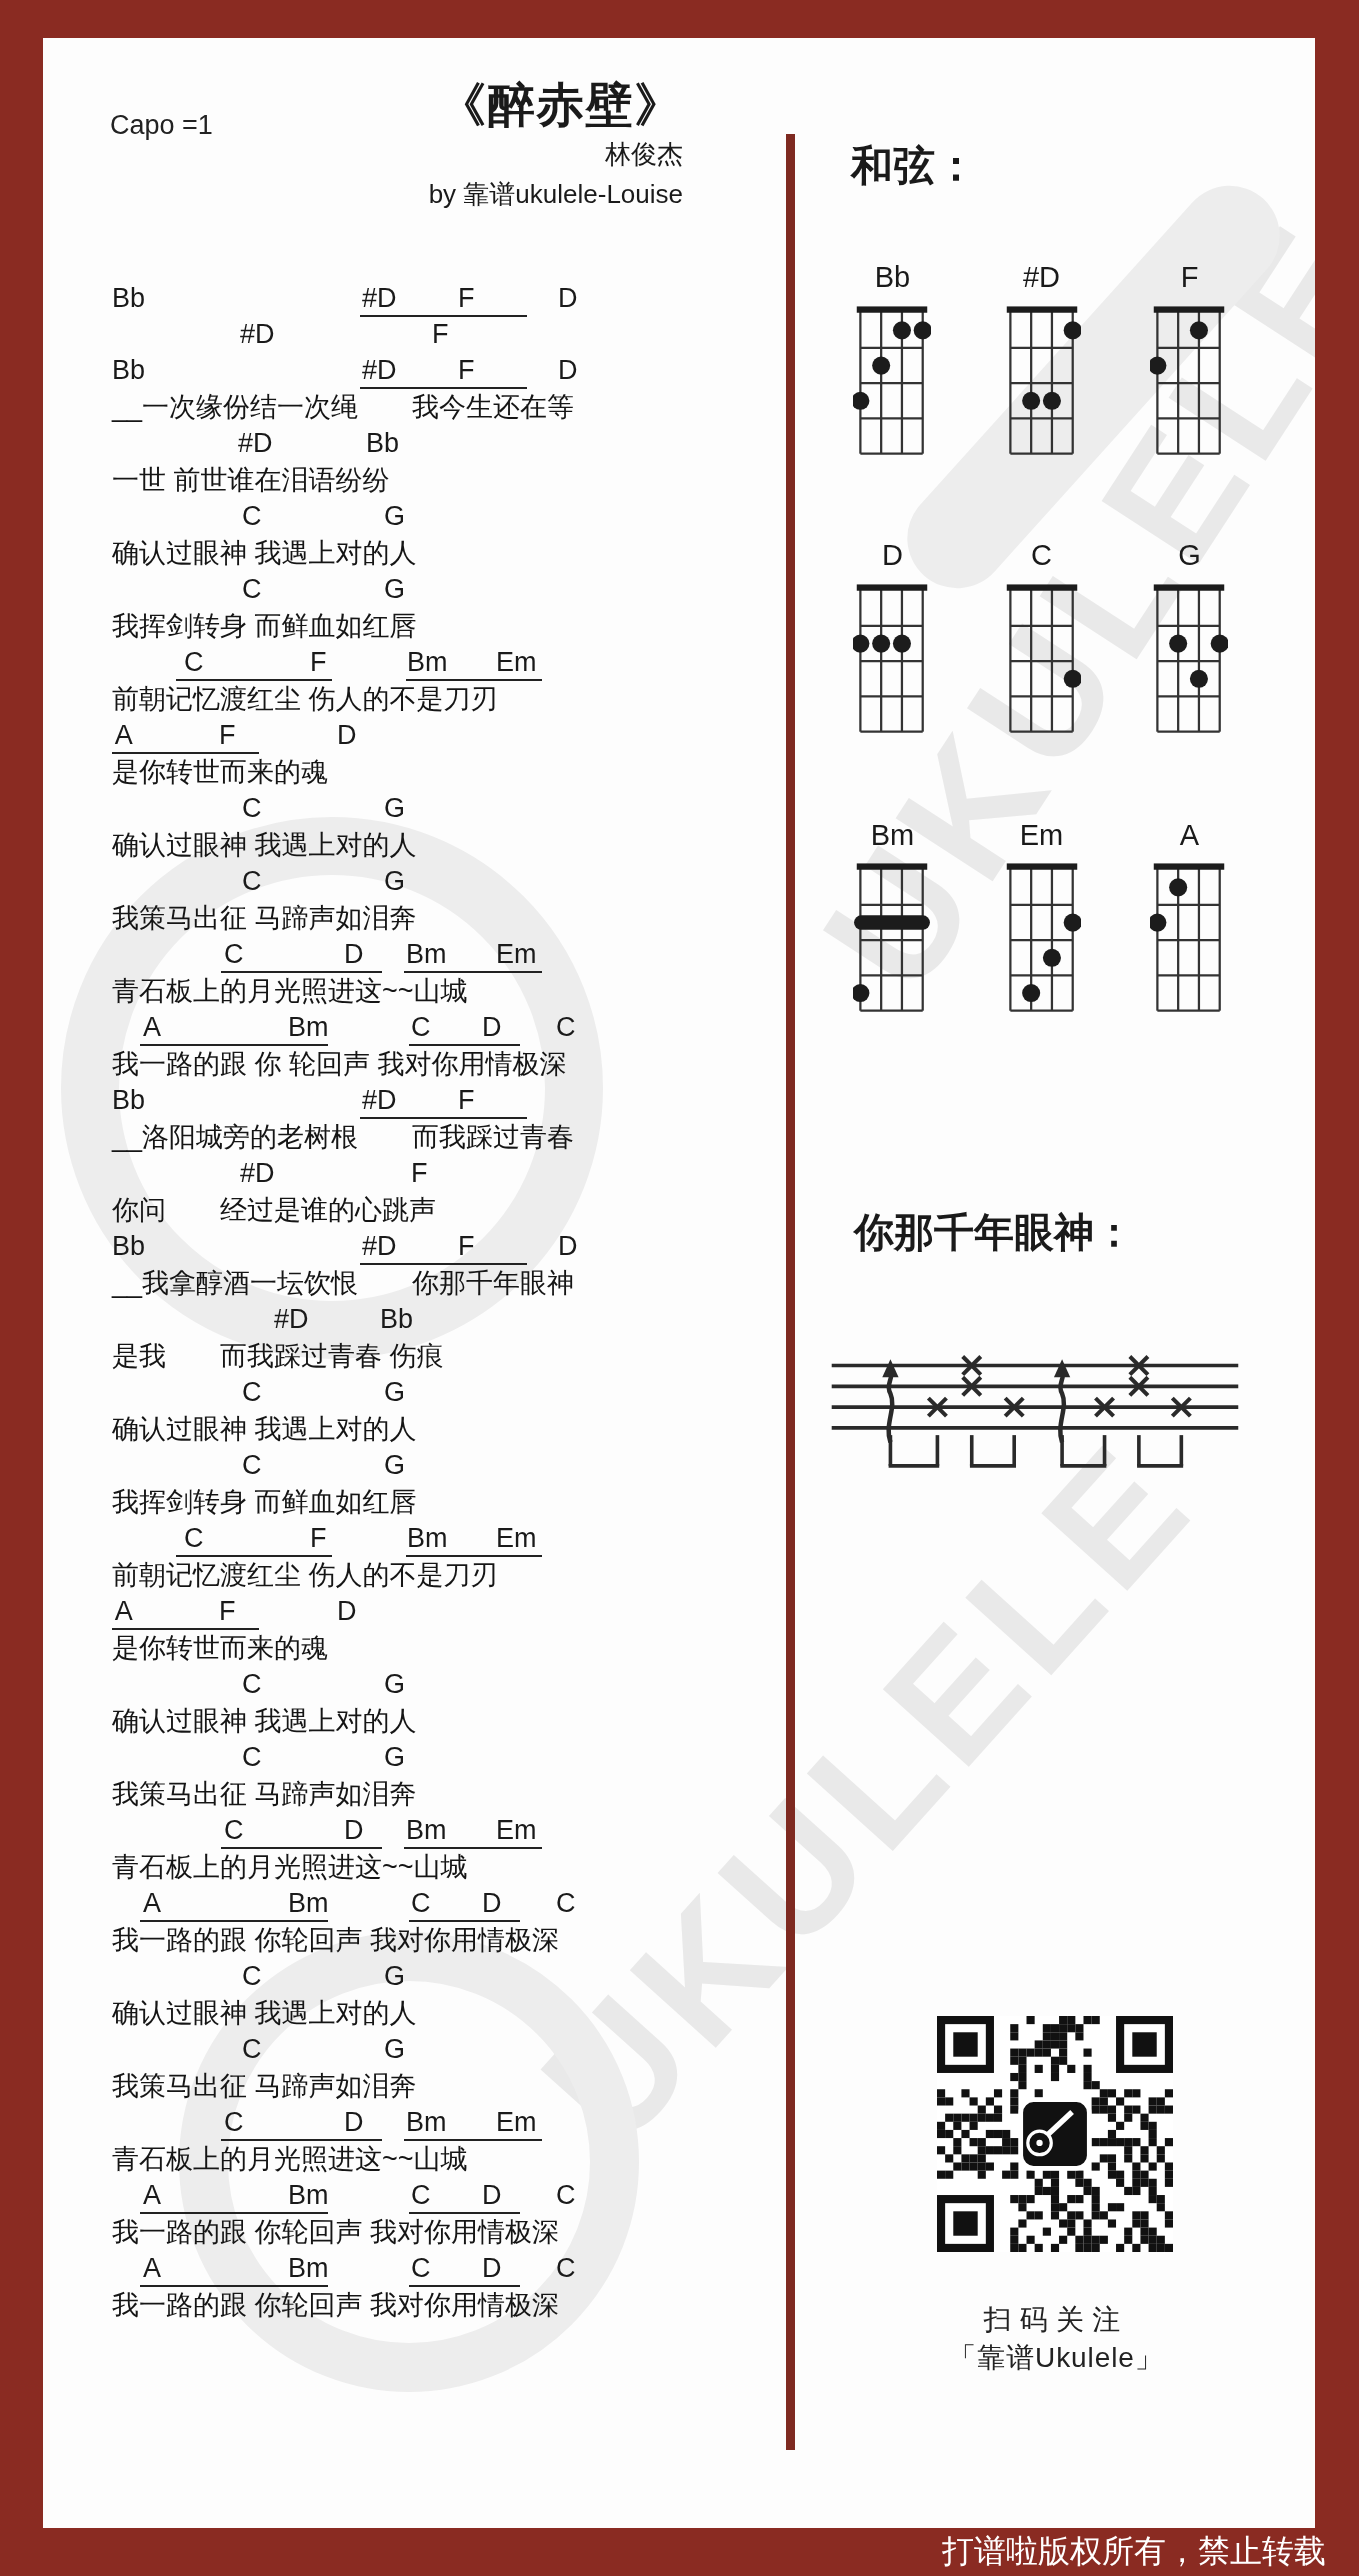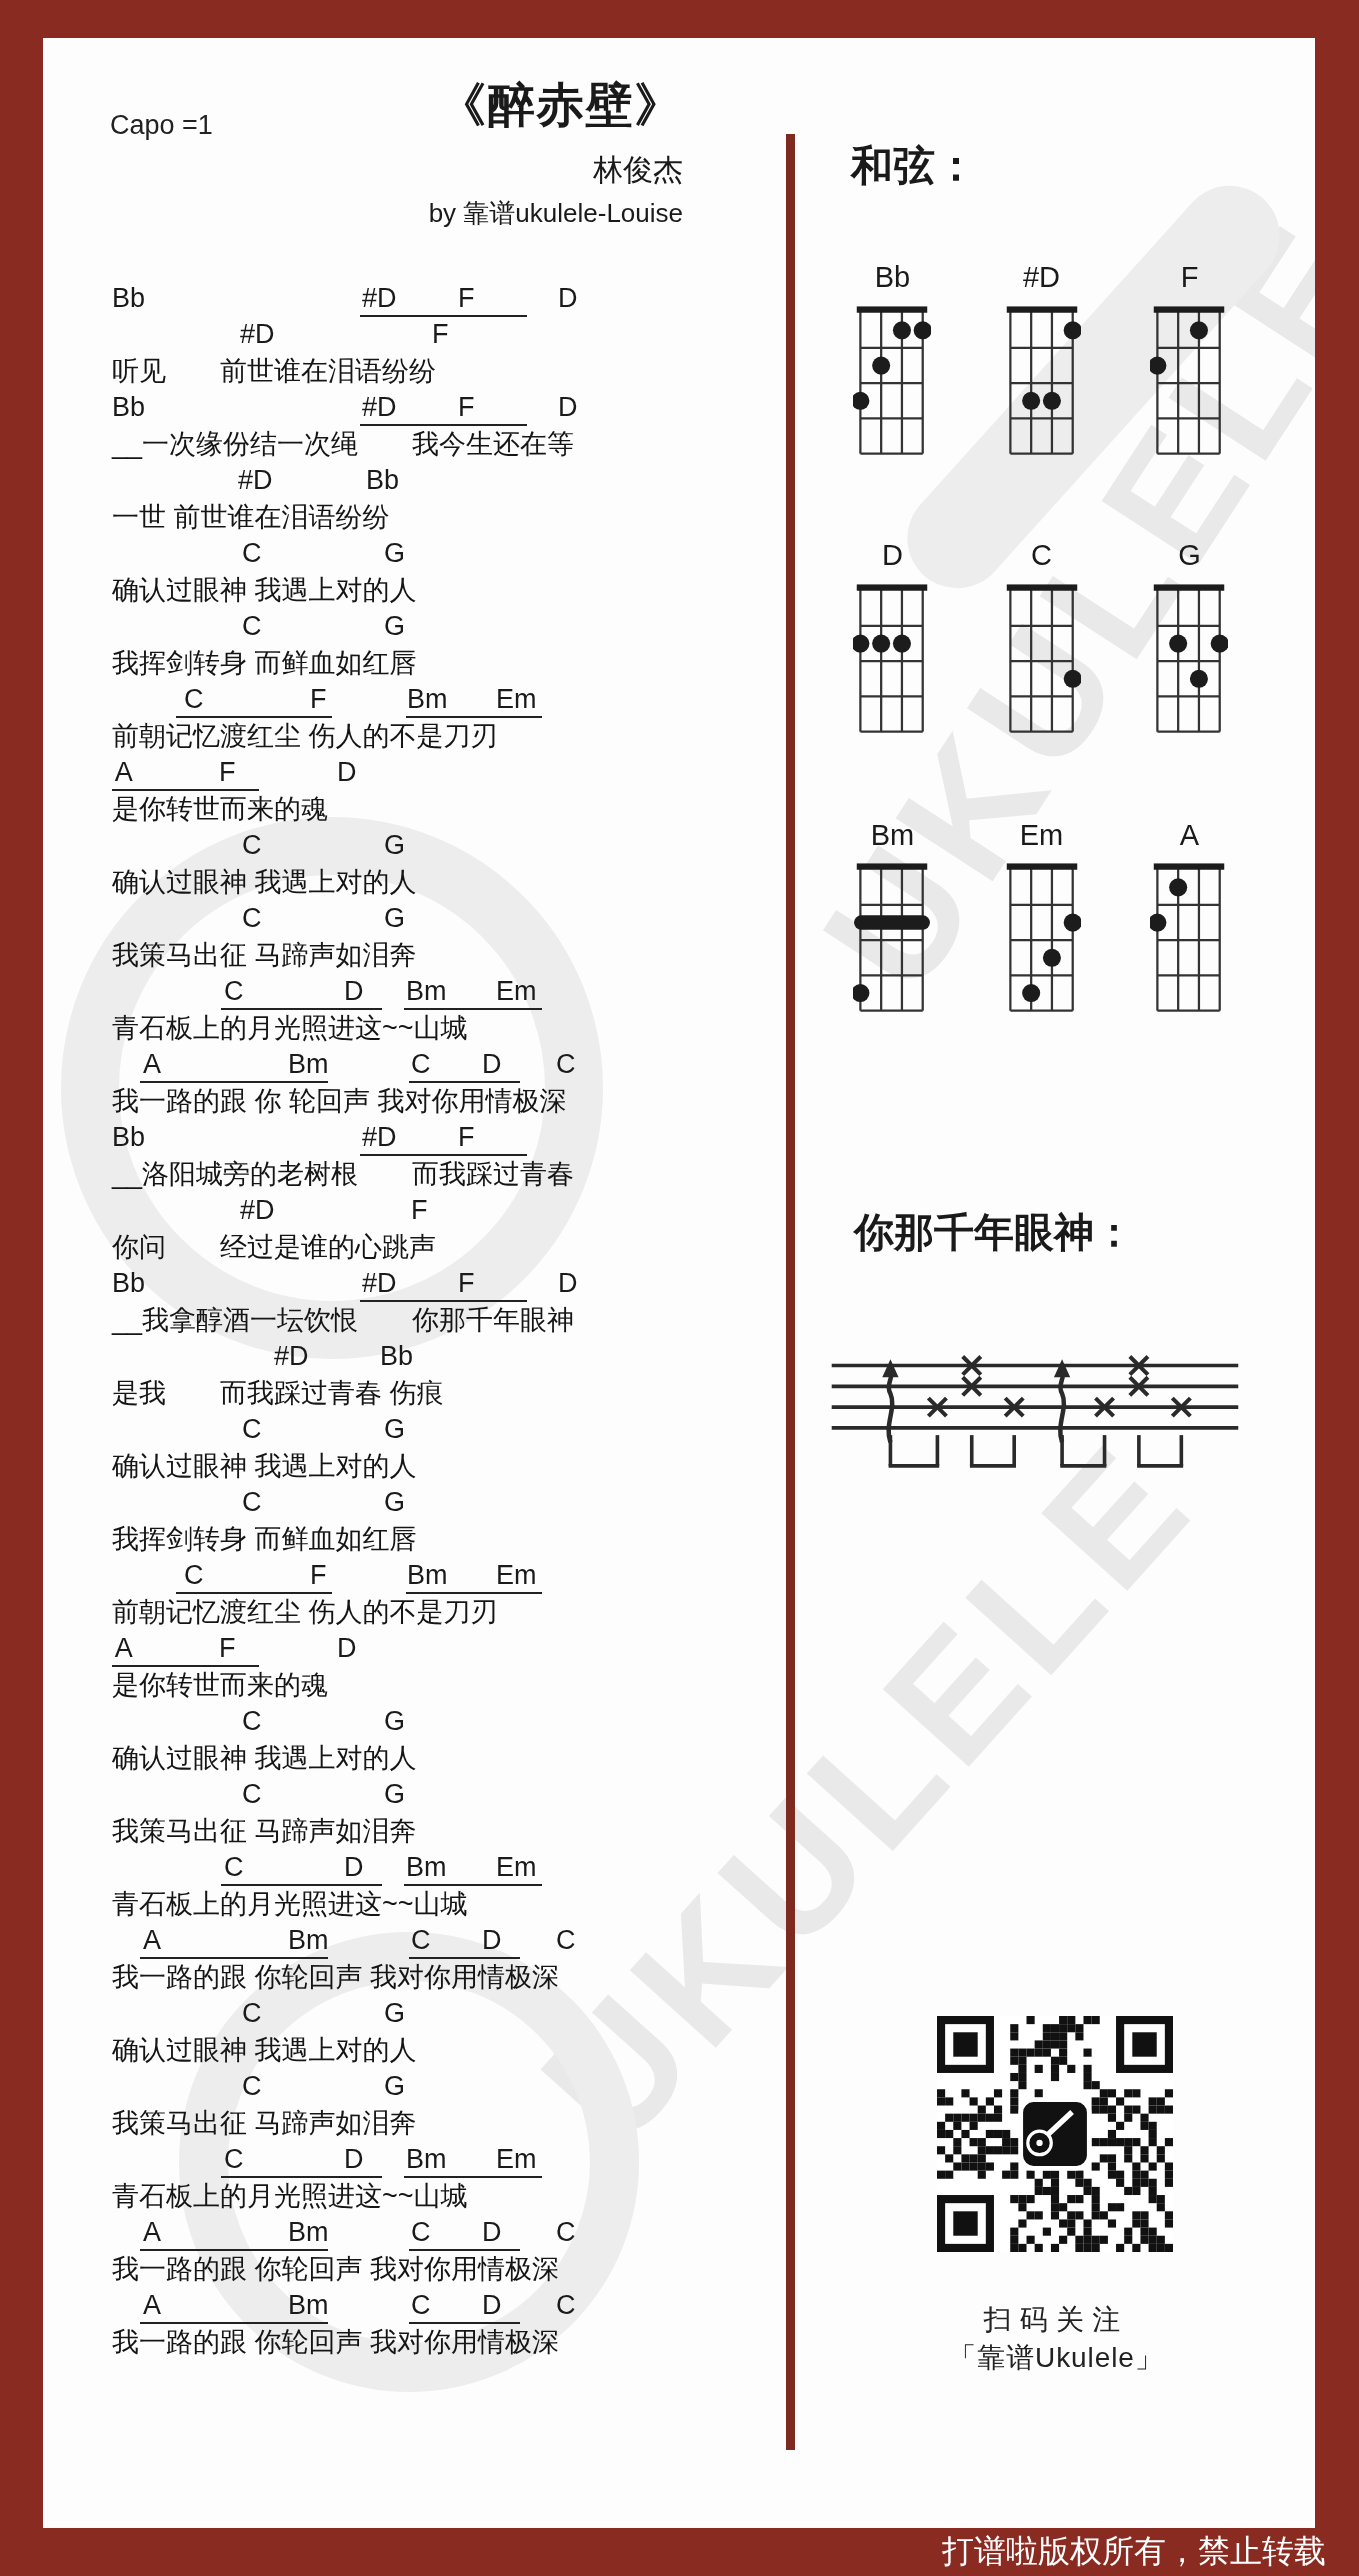--- a/index.html
+++ b/index.html
@@ -20,21 +20,21 @@
     white-space:nowrap;transform-origin:center;
   }
   .wm-ring{border-radius:50%;border:58px solid #ededed;}
   .wm-band{background:#ededed;border-radius:54px;transform-origin:center;}
   .content{position:relative;z-index:1;width:100%;height:100%;}
 
   
   .capo{position:absolute;left:67px;top:72px;font-size:27px;color:#222;}
   .title-block{position:absolute;left:69px;top:36px;width:571px;text-align:right;}
   .song-title{font-size:47px;font-weight:700;letter-spacing:1.8px;}
-  .artist{font-size:30px;margin-top:13px;}
+  .artist{font-size:26px;margin-top:0;}
   .credit{font-size:26px;margin-top:5.4px;}
 
   
   #lyrics{position:absolute;left:69px;top:243px;width:652px;}
   .chordrow{position:relative;height:36px;font-size:27px;}
   .chordrow .tok{position:absolute;top:1.8px;}
   .chordrow .ul{position:absolute;top:34px;height:0;border-bottom:2.7px solid #222;}
   .lyricrow{height:37px;font-size:27px;white-space:pre;color:#151515;}
 
   
@@ -88,21 +88,20 @@
             <span class="tok" style="left: 250px;">#D</span>
             <span class="tok" style="left: 346px;">F</span>
             <span class="tok" style="left: 446px;">D</span>
           </div>
         </div>
         <div>
           <div class="chordrow">
             <span class="tok" style="left: 128px;">#D</span>
             <span class="tok" style="left: 320px;">F</span>
           </div>
-          <div class="lyricrow">听见　　前世谁在泪语纷纷</div>
         </div>
         <div>
           <div class="chordrow">
             <span class="ul" style="left: 248px; width: 167px;"></span>
             <span class="tok" style="left: 0px;">Bb</span>
             <span class="tok" style="left: 250px;">#D</span>
             <span class="tok" style="left: 346px;">F</span>
             <span class="tok" style="left: 446px;">D</span>
           </div>
           <div class="lyricrow">__一次缘份结一次绳　　我今生还在等</div>

